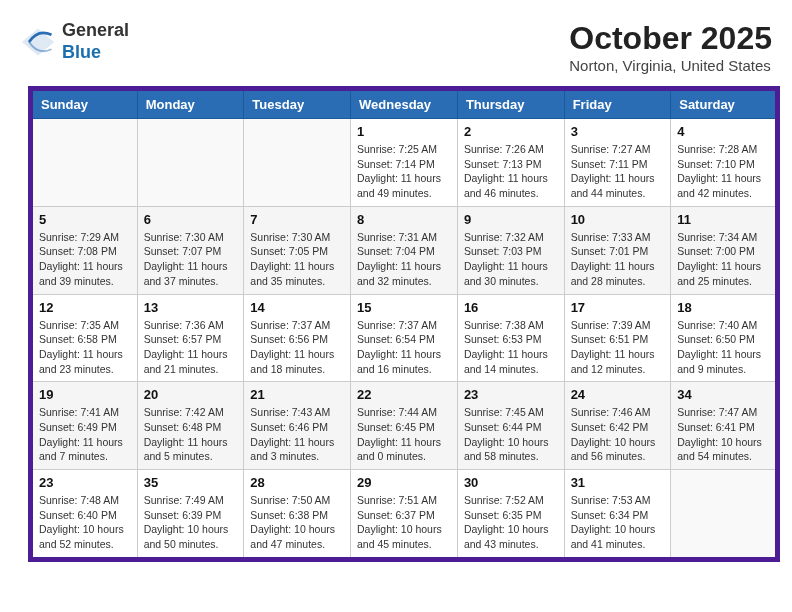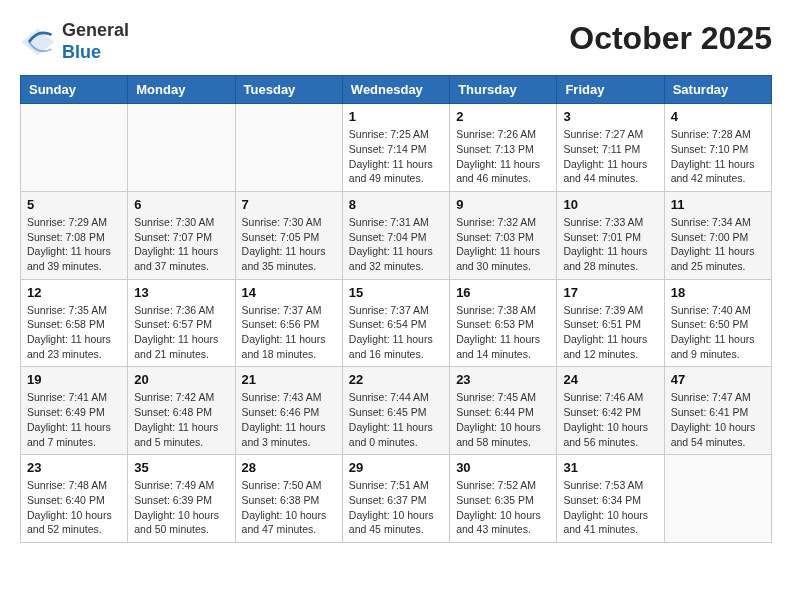--- a/index.html
+++ b/index.html
@@ -48,21 +48,22 @@
       font-weight: bold;
       color: #222;
     }
     .location {
       font-size: 15px;
       color: #444;
     }
     .calendar {
       width: 100%;
       border-collapse: collapse;
-      border: 1px solid #4c1d95;
+      border: 5px solid #4c1d95;
+      margin-left: 8px;
     }
     .calendar th {
       background: #2a6db5;
       color: #fff;
       text-align: left;
       padding: 6px 8px;
       font-size: 13px;
       font-weight: bold;
       border: 1px solid #1a5a9a;
     }
@@ -104,20 +105,21 @@
       <path d="M10,20 Q20,5 35,12" stroke="#2a6db5" stroke-width="3" fill="none"></path>
       <path d="M10,20 Q20,35 35,28" stroke="#2a6db5" stroke-width="2" fill="none" opacity="0.5"></path>
     </svg>
     <div class="logo-text">
       <span class="logo-general">General</span>
       <span class="logo-blue">Blue</span>
     </div>
   </div>
   <div class="title-block">
     <div class="month-title">October 2025</div>
+    <div class="location">Norton, Virginia, United States</div>
   </div>
 </div>
 
 <table class="calendar">
   <thead>
     <tr id="weekday-header">
         <th>Sunday</th>
         <th>Monday</th>
         <th>Tuesday</th>
         <th>Wednesday</th>
@@ -275,21 +277,21 @@
 Sunset: 6:44 PM
 Daylight: 10 hours and 58 minutes.</div>
         </td>
         <td>
           <div class="day-num">24</div>
           <div class="day-info">Sunrise: 7:46 AM
 Sunset: 6:42 PM
 Daylight: 10 hours and 56 minutes.</div>
         </td>
         <td>
-          <div class="day-num">47</div>
+          <div class="day-num">34</div>
           <div class="day-info">Sunrise: 7:47 AM
 Sunset: 6:41 PM
 Daylight: 10 hours and 54 minutes.</div>
         </td>
       </tr>
       <tr>
         <td>
           <div class="day-num">23</div>
           <div class="day-info">Sunrise: 7:48 AM
 Sunset: 6:40 PM

